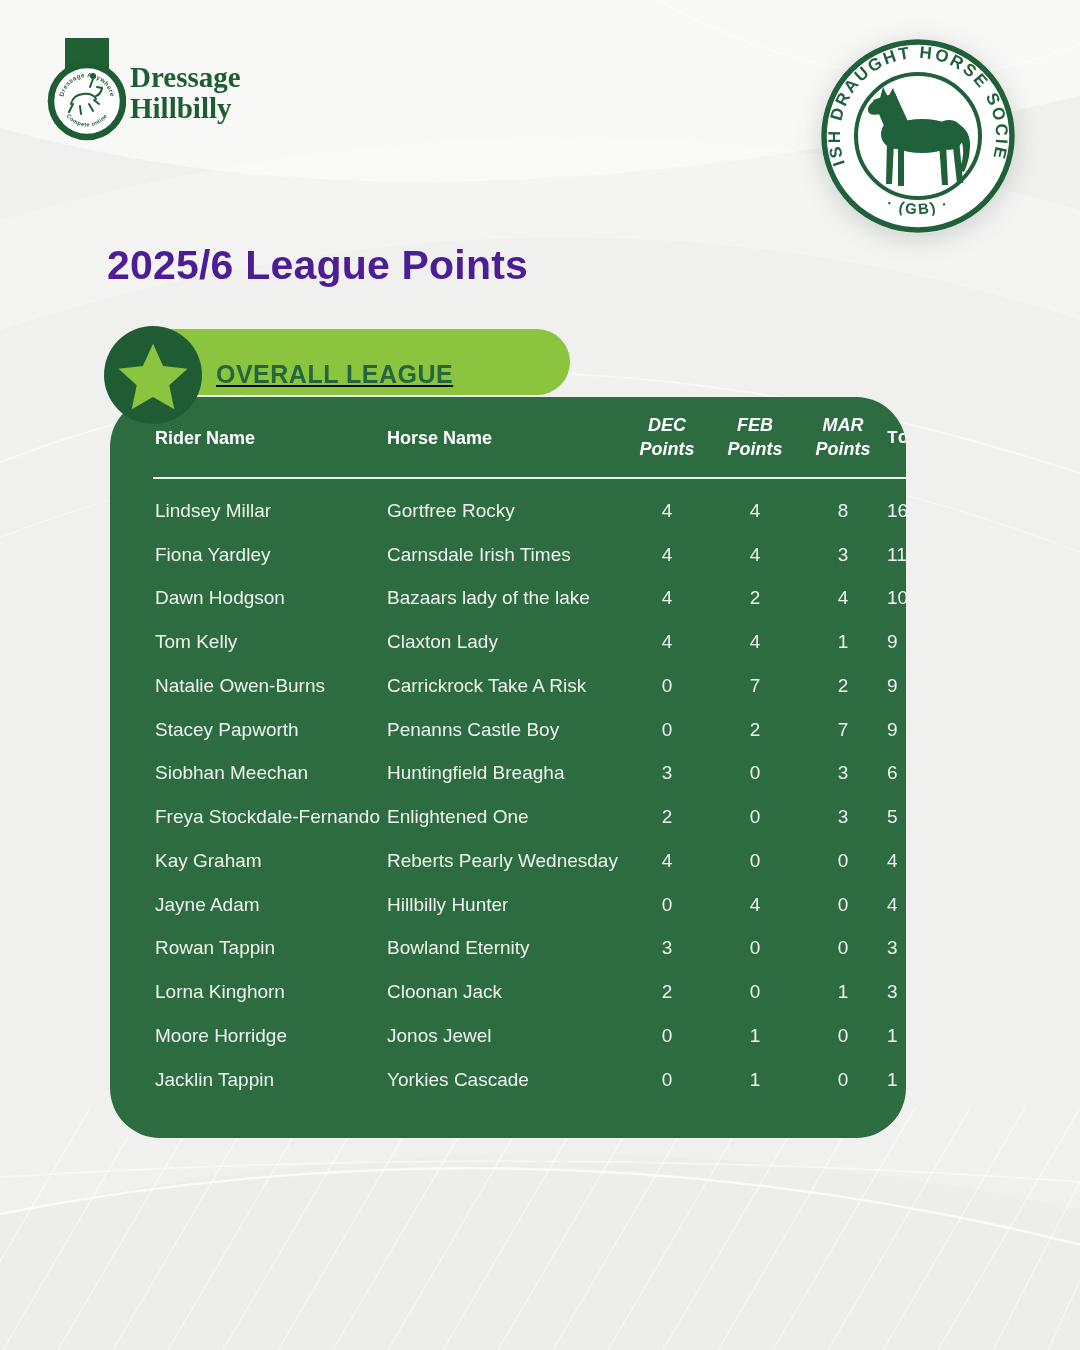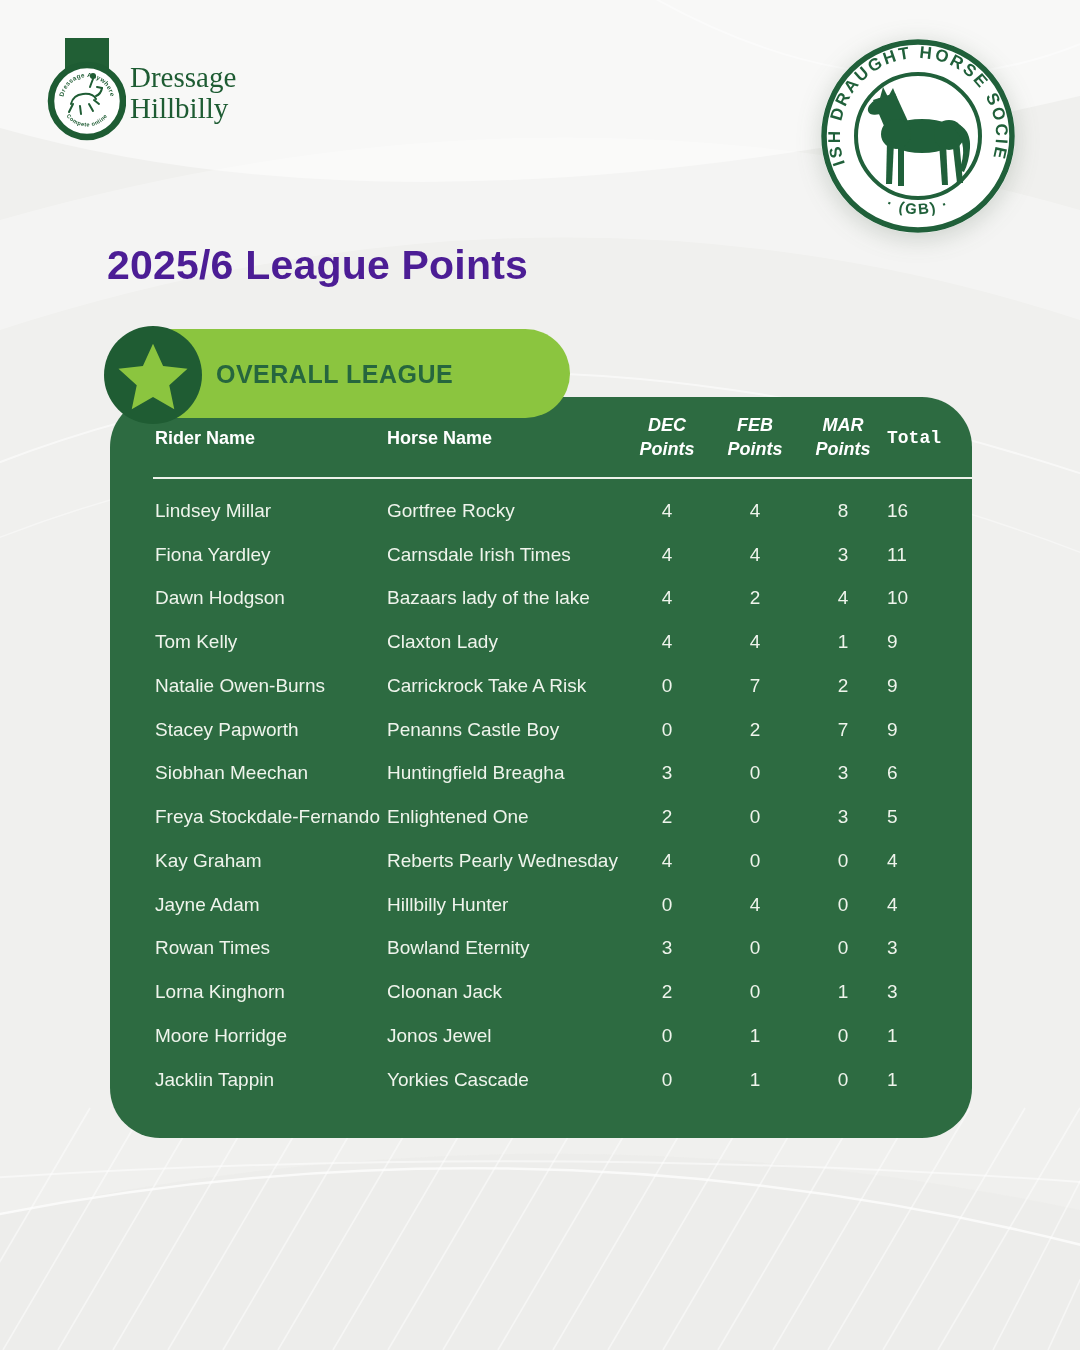--- a/index.html
+++ b/index.html
@@ -8,46 +8,46 @@
     position:relative;width:1080px;height:1350px;overflow:hidden;
     background:#f0f0ee;
     font-family:"Liberation Sans","DejaVu Sans",sans-serif;
   }
   .bg{position:absolute;inset:0;z-index:0;}
   
   .da-badge{position:absolute;left:46px;top:38px;width:80px;height:106px;z-index:2;}
   .da-wordmark{
     position:absolute;left:130px;top:62px;z-index:2;
     font-family:"Liberation Serif","DejaVu Serif",serif;
-    font-weight:400;font-size:29px;line-height:31px;color:#1e5c33;
+    font-weight:700;font-size:29px;line-height:31px;color:#1e5c33;
   }
   .idhs{position:absolute;left:818px;top:36px;width:200px;height:200px;z-index:2;
         filter:drop-shadow(0 5px 12px rgba(60,80,60,.22));}
   
   .title{
     position:absolute;left:107px;top:242px;z-index:2;margin:0;
     font-size:41px;font-weight:700;color:#4c1d95;letter-spacing:.2px;
   }
   
   .banner-pill{
-    position:absolute;left:128px;top:329px;width:442px;height:89px;z-index:2;
-    background:#8bc53f;border-radius:45px;
+    position:absolute;left:128px;top:329px;width:442px;height:66px;z-index:2;
+    background:#8bc53f;border-radius:45px;text-decoration:underline;
   }
   .banner-label{
     display:block;padding-left:88px;line-height:90px;
     font-size:25px;font-weight:700;color:#26663e;letter-spacing:.5px;
   }
   .star-circle{
     position:absolute;left:104px;top:326px;width:98px;height:98px;z-index:3;
     background:#1f5c33;border-radius:50%;
   }
   .star-circle svg{position:absolute;inset:0;}
   
   .panel{
-    position:absolute;left:110px;top:397px;width:862px;height:741px;z-index:1;
+    position:absolute;left:110px;top:397px;width:796px;height:741px;z-index:1;
     background:#2d6b41;border-radius:50px;overflow:hidden;color:#eff4ec;
   }
   .tgrid{
     display:grid;grid-template-columns:232px 236px 88px 88px 88px 51px;
     padding-left:45px;padding-right:34px;box-sizing:border-box;align-items:center;
   }
   .thead{height:80px;font-weight:700;font-size:18px;color:#ffffff;padding-top:2px;}
   .thead .c-num{text-align:center;line-height:1.32;font-style:italic;}
   .thead .c-total{text-align:right;font-family:Liberation Mono, monospace;}
   .sep{margin-left:43px;width:819px;height:2px;background:#edf2ea;}
@@ -259,21 +259,21 @@
     <div class="tgrid trow">
       <span class="c-rider">Jayne Adam</span>
       <span class="c-horse">Hillbilly Hunter</span>
       <span class="c-num">0</span>
       <span class="c-num">4</span>
       <span class="c-num">0</span>
       <span class="c-total">4</span>
     </div>
 
     <div class="tgrid trow">
-      <span class="c-rider">Rowan Times</span>
+      <span class="c-rider">Rowan Tappin</span>
       <span class="c-horse">Bowland Eternity</span>
       <span class="c-num">3</span>
       <span class="c-num">0</span>
       <span class="c-num">0</span>
       <span class="c-total">3</span>
     </div>
 
     <div class="tgrid trow">
       <span class="c-rider">Lorna Kinghorn</span>
       <span class="c-horse">Cloonan Jack</span>

